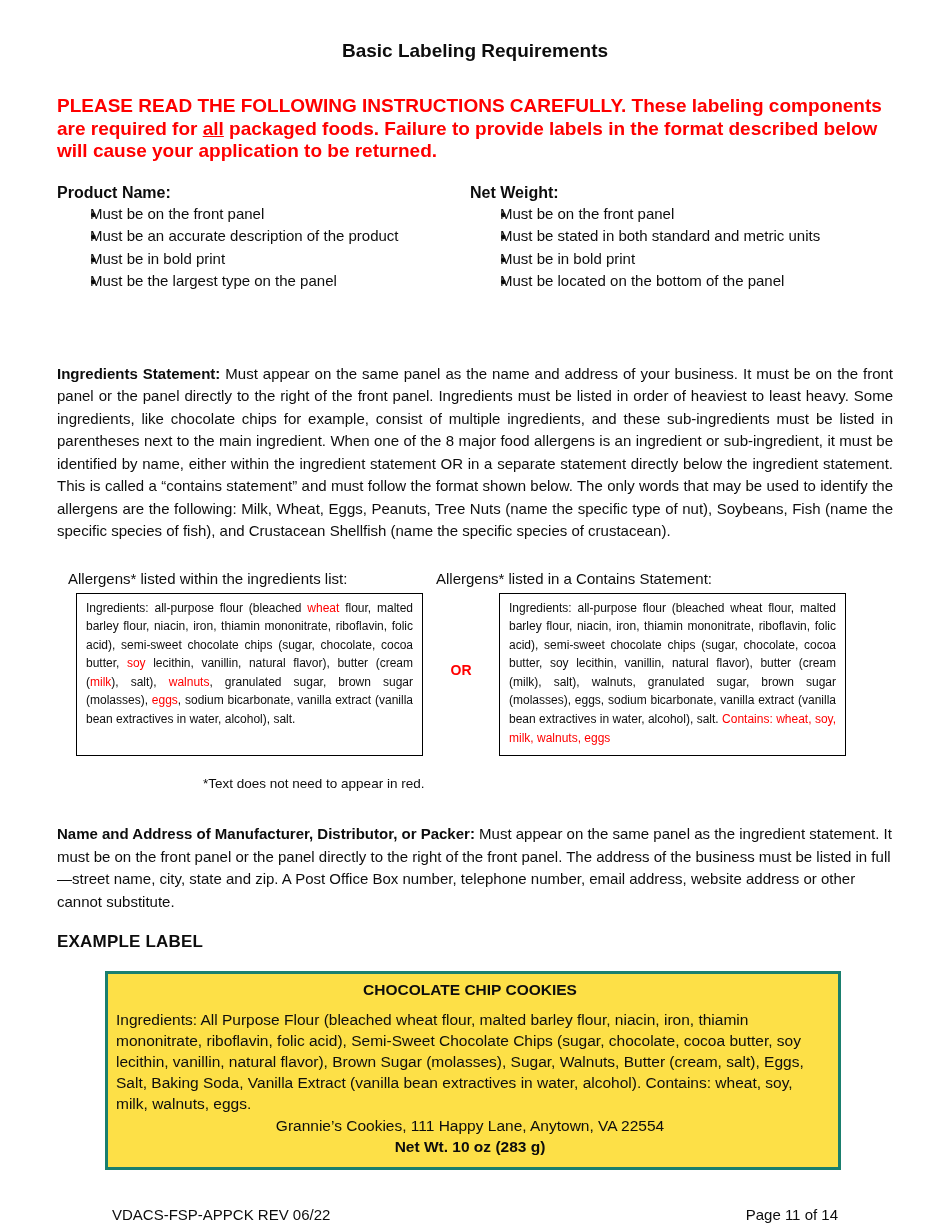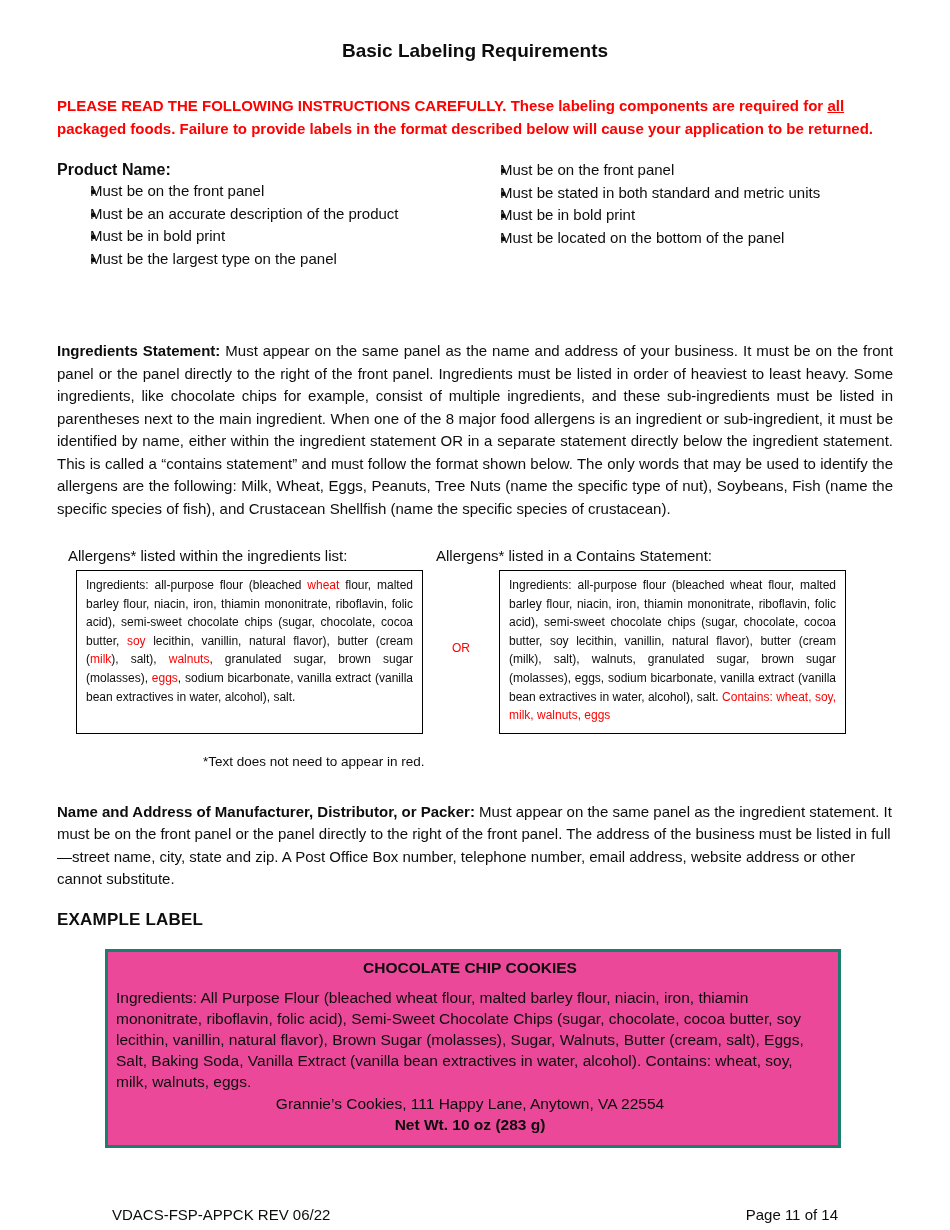--- a/index.html
+++ b/index.html
@@ -17,21 +17,21 @@
     margin-top: 40px;
     text-align: center;
     font-size: 19px;
     font-weight: bold;
   }
 
   .warning {
     margin-top: 33px;
     color: #ff0000;
     font-weight: bold;
-    font-size: 15px;
+    font-size: 19px;
     line-height: 22.5px;
   }
   .warning .ul { text-decoration: underline; }
 
   .columns {
     margin-top: 19px;
     display: flex;
   }
   .col-left  { width: 413px; }
   .col-right { flex: 1; }
@@ -67,21 +67,21 @@
     text-align: justify;
   }
   .allergen-box.left { margin-left: 19px; }
   .or-cell {
     width: 76px;
     flex: none;
     display: flex;
     align-items: center;
     justify-content: center;
   }
-  .or-label { color: #ff0000; font-weight: normal; font-size: 12px; margin-bottom: 8px; }
+  .or-label { color: #ff0000; font-weight: bold; font-size: 14px; margin-bottom: 8px; }
   .red-text { color: #ff0000; }
 
   .footnote {
     margin-top: 20px;
     margin-left: 146px;
     font-size: 13.5px;
   }
 
   .example-heading {
     margin-top: 19px;
@@ -89,21 +89,21 @@
     font-weight: bold;
     letter-spacing: 0.2px;
   }
 
   .example-label-box {
     margin-top: 19px;
     margin-left: 48px;
     width: 736px;
     border: 3px solid #1a7f6e;
     padding: 7px 14px 10px 8px;
-    background: #ec4899;
+    background: #fde047;
   }
   .example-label-title {
     text-align: center;
     font-weight: bold;
     font-size: 15.5px;
     margin-bottom: 10px;
   }
   .example-label-ingredients {
     font-size: 15.5px;
     line-height: 21px;
@@ -154,20 +154,21 @@
       <div class="bullet-row">
         <span class="bullet-marker">●</span>
         <span class="bullet-text">Must be in bold print</span>
       </div>
       <div class="bullet-row">
         <span class="bullet-marker">●</span>
         <span class="bullet-text">Must be the largest type on the panel</span>
       </div>
     </div>
     <div class="col-right">
+      <div class="col-heading">Net Weight:</div>
       <div class="bullet-row">
         <span class="bullet-marker">●</span>
         <span class="bullet-text">Must be on the front panel</span>
       </div>
       <div class="bullet-row">
         <span class="bullet-marker">●</span>
         <span class="bullet-text">Must be stated in both standard and metric units</span>
       </div>
       <div class="bullet-row">
         <span class="bullet-marker">●</span>

